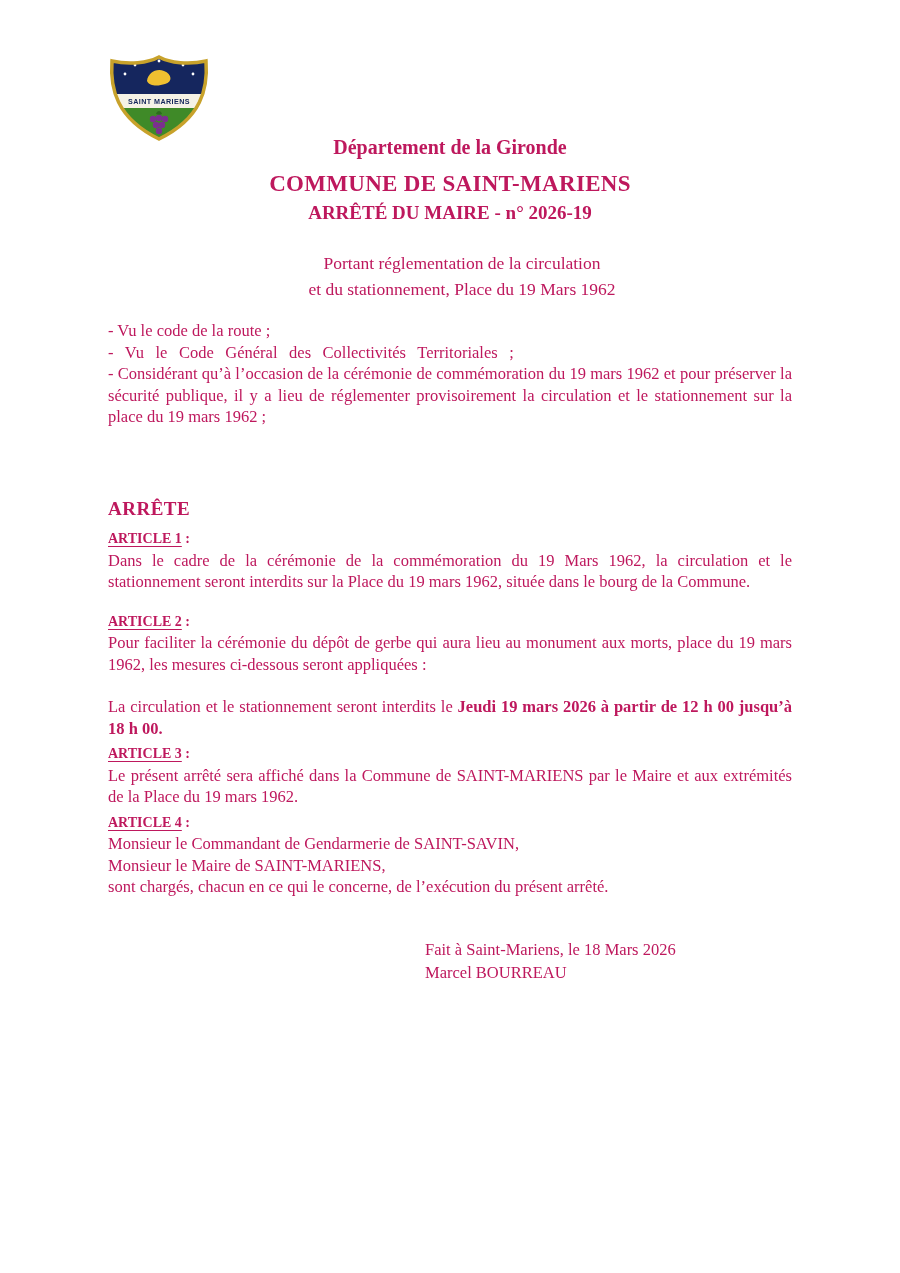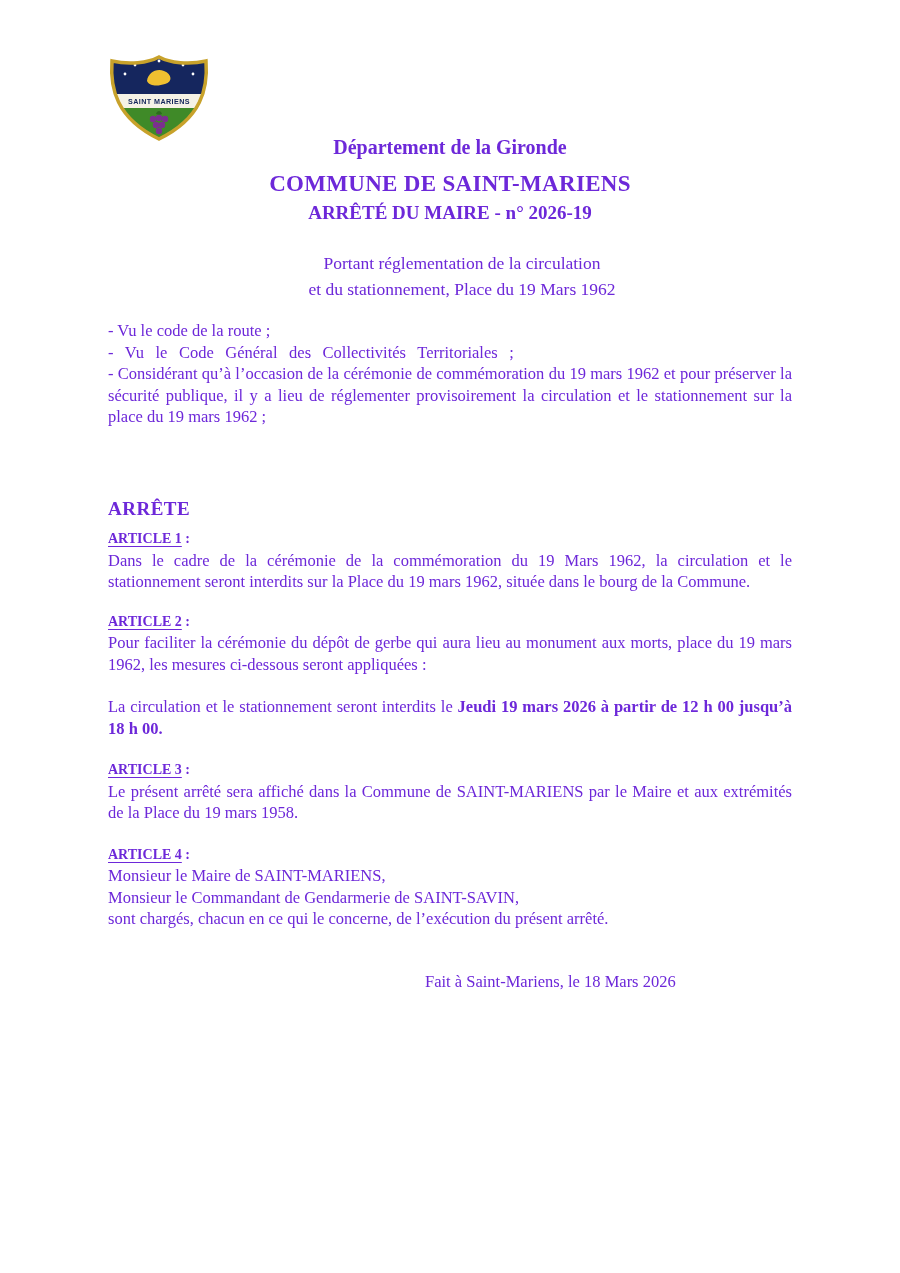--- a/index.html
+++ b/index.html
@@ -3,39 +3,39 @@
 <meta charset="utf-8">
 <style>
   * { margin:0; padding:0; box-sizing:border-box; }
   html,body { background:#ffffff; }
   .page {
     position:relative;
     width:900px; height:990px;
     margin:0 auto;
     background:#ffffff;
     font-family:"Liberation Serif","DejaVu Serif",serif;
-    color:#6d28d9;
+    color:#be185d;
     overflow:hidden;
   }
   .logo { position:absolute; left:106px; top:54px; width:106px; height:88px; }
   .header-block { padding-top:136px; text-align:center; }
   .h-dept    { font-size:20px; font-weight:bold; }
   .h-commune { font-size:23px; font-weight:bold; margin-top:12px; letter-spacing:.3px; }
   .h-decree  { font-size:19px; font-weight:bold; margin-top:5px; }
   .subject   { margin-top:26px; text-align:center; font-size:17.5px; line-height:26px;padding-left:24px; }
   .content   { padding:0 108px; font-size:16.5px; line-height:21.5px; }
   .intro     { margin-top:64px; }
   .b         { font-weight:bold; }
   .para      { text-align:justify; }
   .vu-first  { margin-top:18px; }
   .spread    { word-spacing:.45em; }
   .arrete    { margin-top:70px; font-size:19px; font-weight:bold; letter-spacing:.5px; }
   .article   { margin-top:18px; }
   .article.first  { margin-top:9px; }
-  .article.gap20  { margin-top:20px; }
+  .article.gap20  { margin-top:4px; }
   .art-head  { font-weight:bold; font-size:14px; }
   .art-title { text-decoration:underline; text-underline-offset:3px; }
   .a2p2      { margin-top:21px; }
   .sign-block{ margin-top:40px; margin-left:317px; font-size:16.5px; line-height:23px; }
   .stamp {
     position:absolute; left:452px; top:1086px; width:150px; height:150px;
     transform:rotate(-14deg); z-index:1; opacity:.92;
   }
   .stamp-arc { font-family:"Liberation Sans","DejaVu Sans",sans-serif; font-size:10px; font-weight:600;
                letter-spacing:1.6px; fill:#4d82c4; }
@@ -110,27 +110,27 @@
     </div>
 
     <div class="article">
       <p class="art-head"><span class="art-title">ARTICLE 2</span><span> :</span></p>
       <p class="para">Pour faciliter la cérémonie du dépôt de gerbe qui aura lieu au monument aux morts, place du 19 mars 1962, les mesures ci-dessous seront appliquées :</p>
       <p class="para a2p2"><span>La circulation et le stationnement seront interdits le </span><span class="b">Jeudi 19 mars 2026 à partir de 12 h 00 jusqu’à 18 h 00.</span></p>
     </div>
 
     <div class="article gap20">
       <p class="art-head"><span class="art-title">ARTICLE 3</span><span> :</span></p>
-      <p class="para">Le présent arrêté sera affiché dans la Commune de SAINT-MARIENS par le Maire et aux extrémités de la Place du 19 mars 1958.</p>
+      <p class="para">Le présent arrêté sera affiché dans la Commune de SAINT-MARIENS par le Maire et aux extrémités de la Place du 19 mars 1962.</p>
     </div>
 
     <div class="article gap20">
       <p class="art-head"><span class="art-title">ARTICLE 4</span><span> :</span></p>
+      <p>Monsieur le Commandant de Gendarmerie de SAINT-SAVIN,</p>
       <p>Monsieur le Maire de SAINT-MARIENS,</p>
-      <p>Monsieur le Commandant de Gendarmerie de SAINT-SAVIN,</p>
       <p>sont chargés, chacun en ce qui le concerne, de l’exécution du présent arrêté.</p>
     </div>
 
     <div class="sign-block">
       <div>Fait à Saint-Mariens, le 18 Mars 2026</div>
       <div>Marcel BOURREAU</div>
     </div>
   </div>
 
   <div class="stamp">

